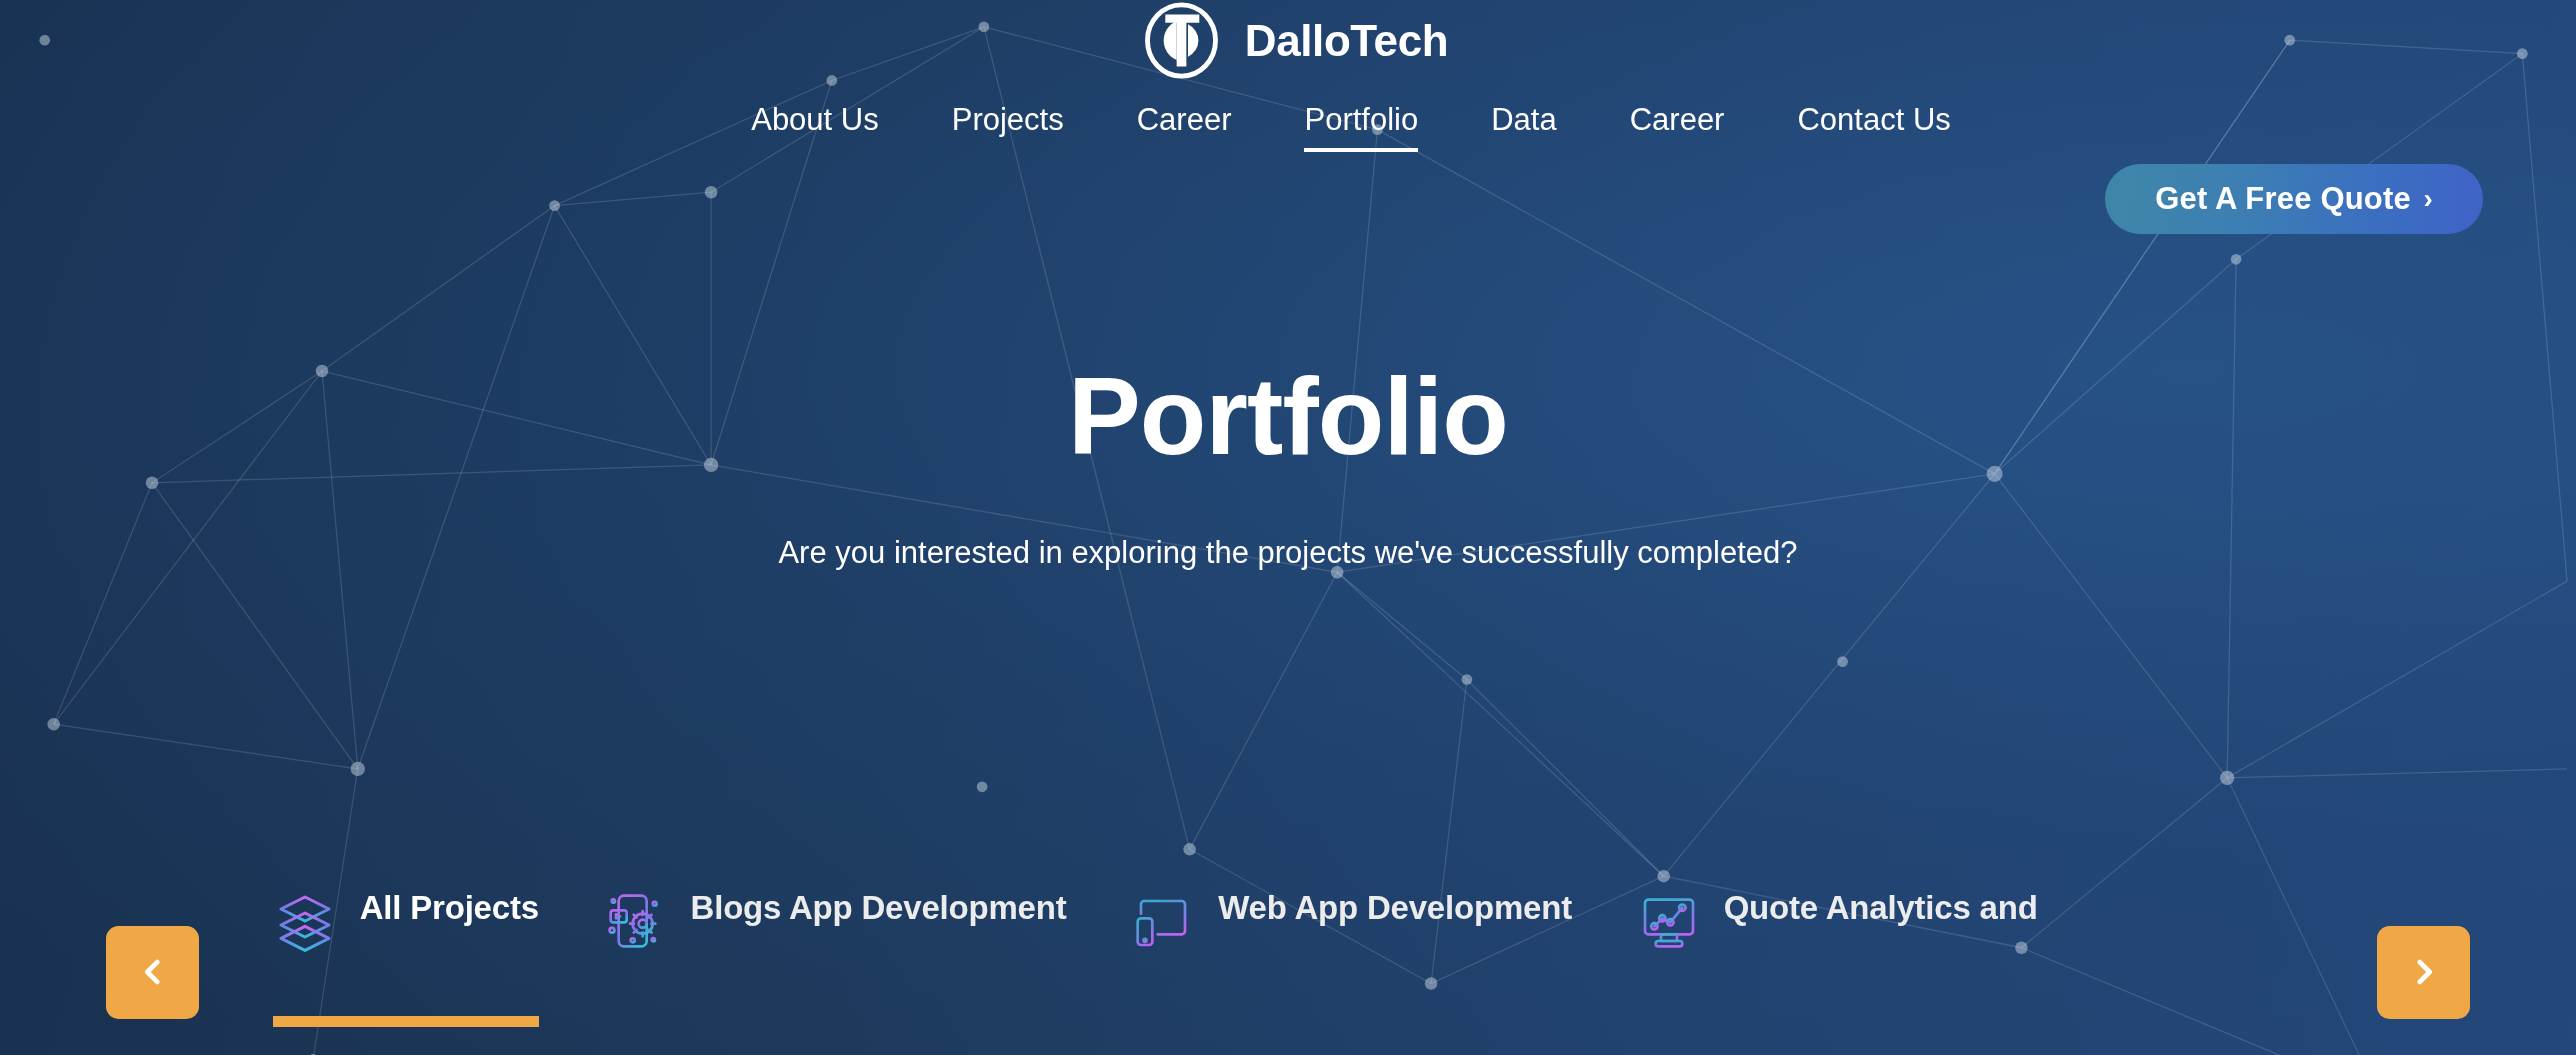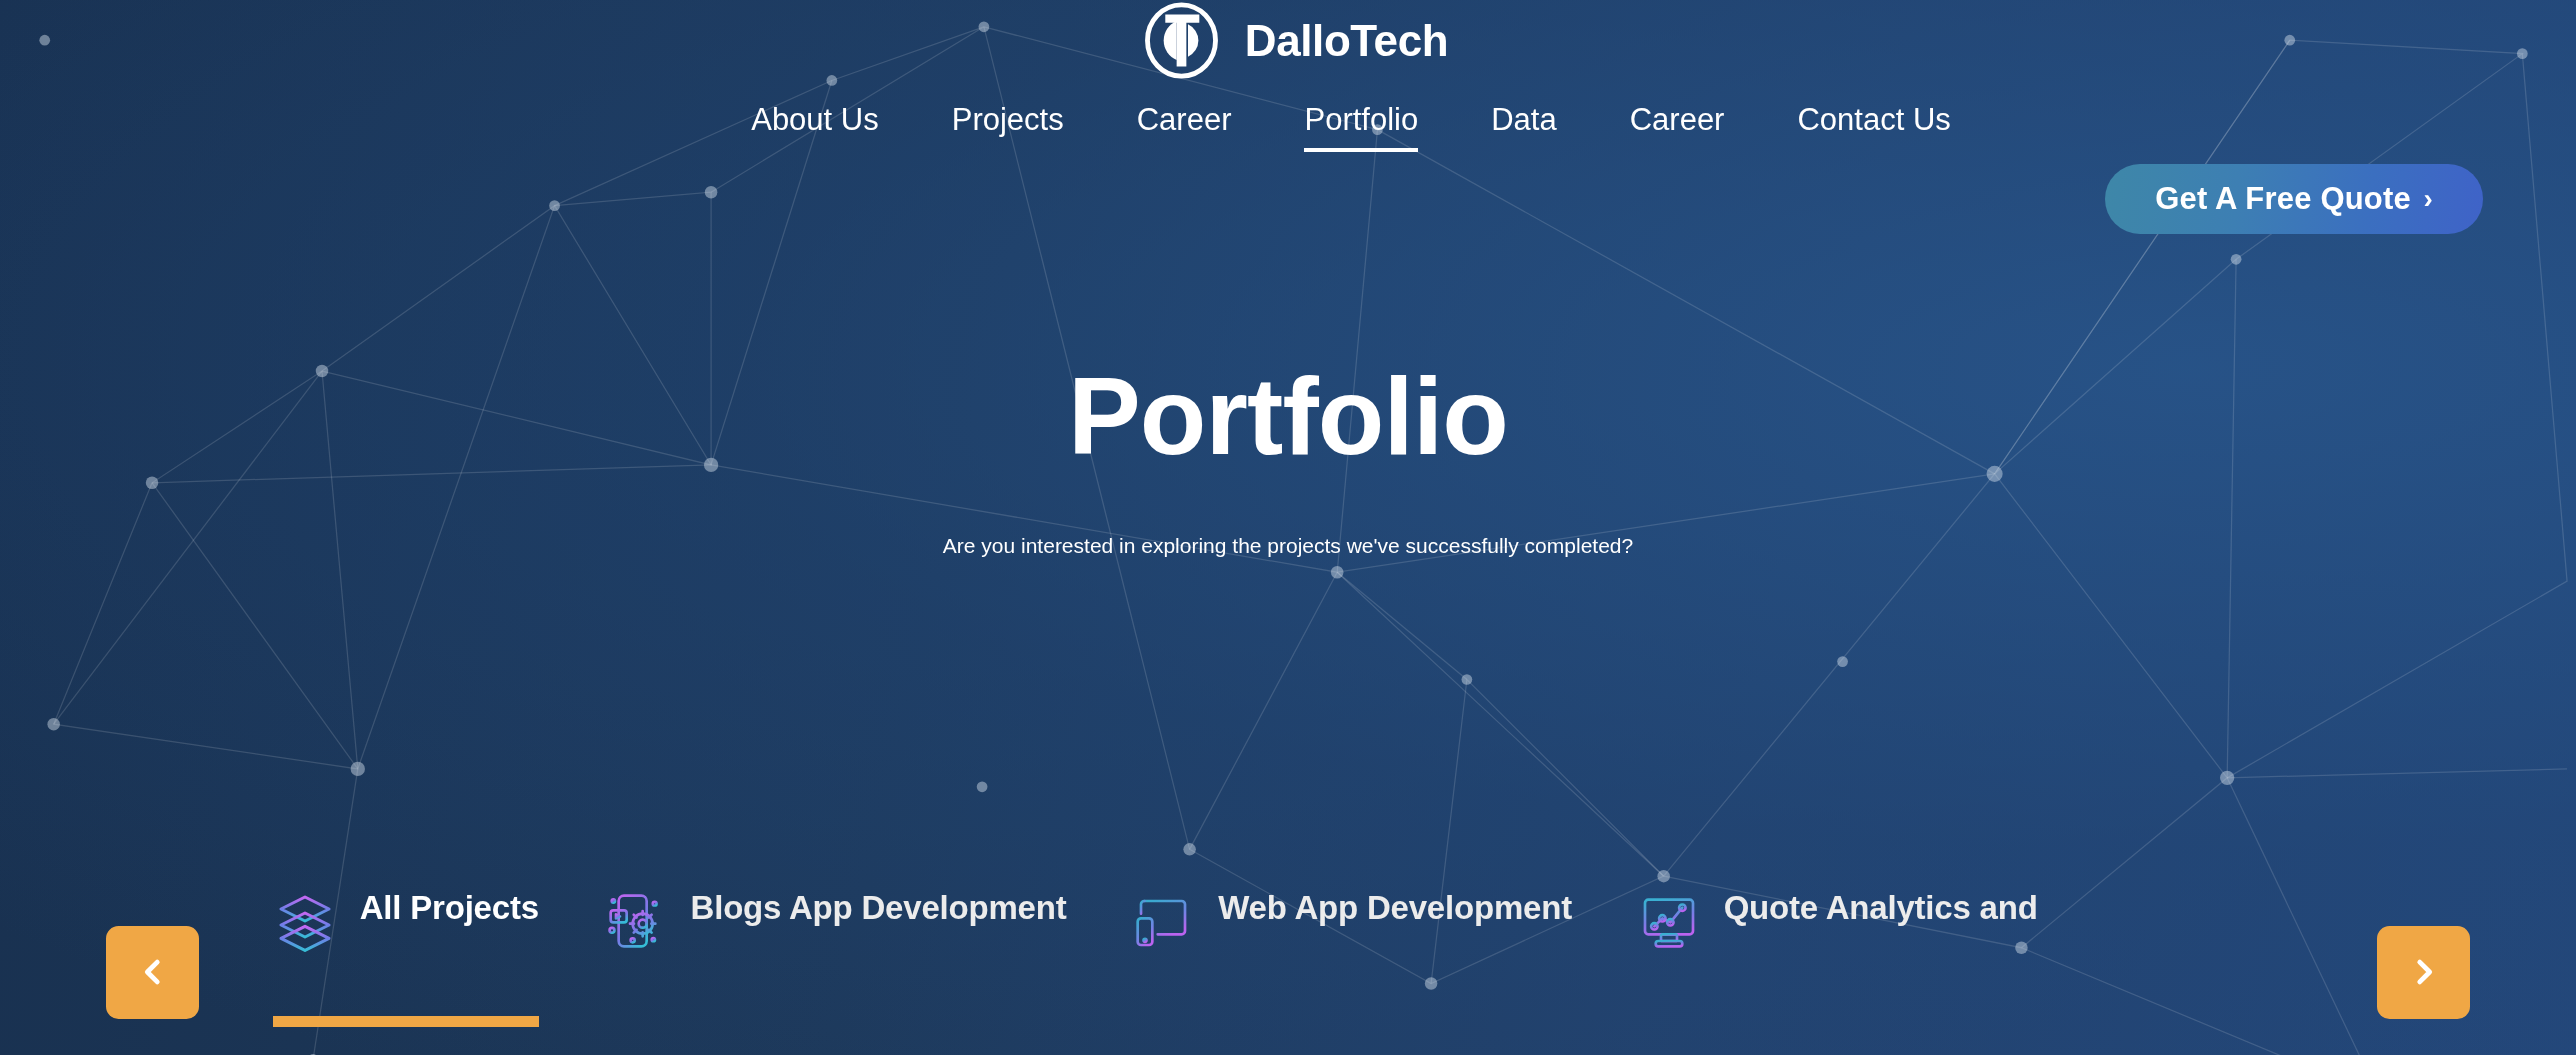--- a/index.html
+++ b/index.html
@@ -94,21 +94,21 @@
   #hero-title {
     color:#ffffff;
     font-size:109px;
     font-weight:bold;
     letter-spacing:-0.9px;
     line-height:1.08;
   }
   #hero-subtitle {
     margin-top:55px;
     color:#ffffff;
-    font-size:21px;
+    font-size:31px;
     font-weight:400;
     line-height:1.4;
   }
 
   
   #filter-strip {
     position:absolute;
     left:0; bottom:0;
     width:2576px; height:166px;
     display:flex; align-items:center;

